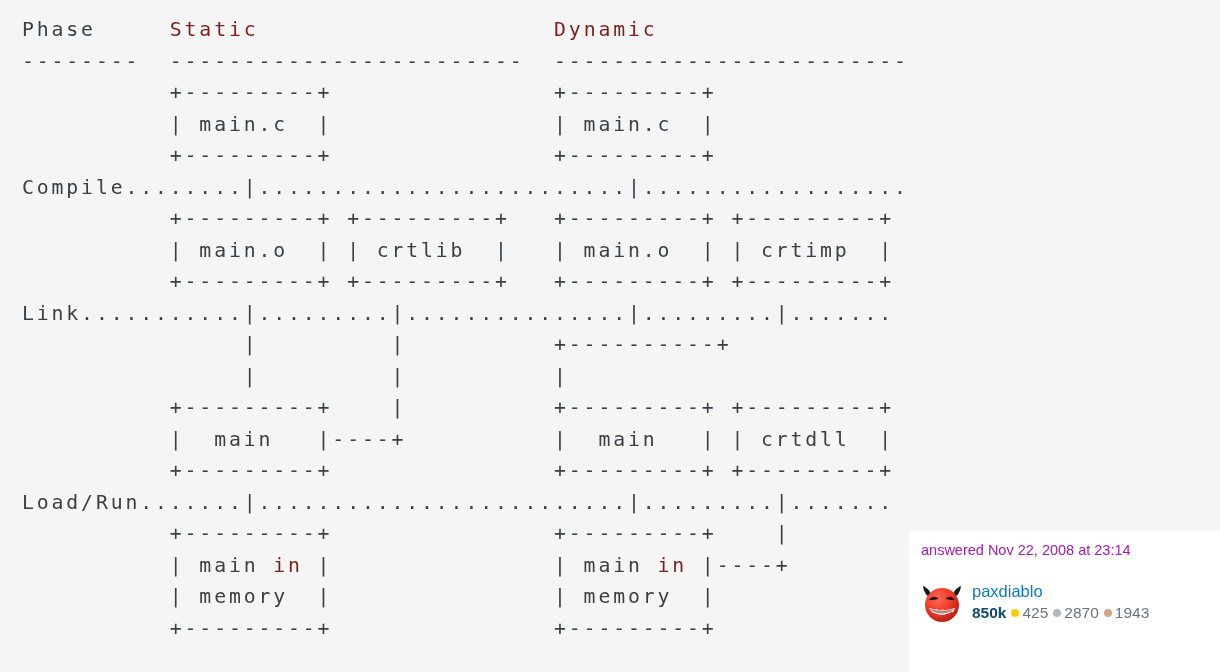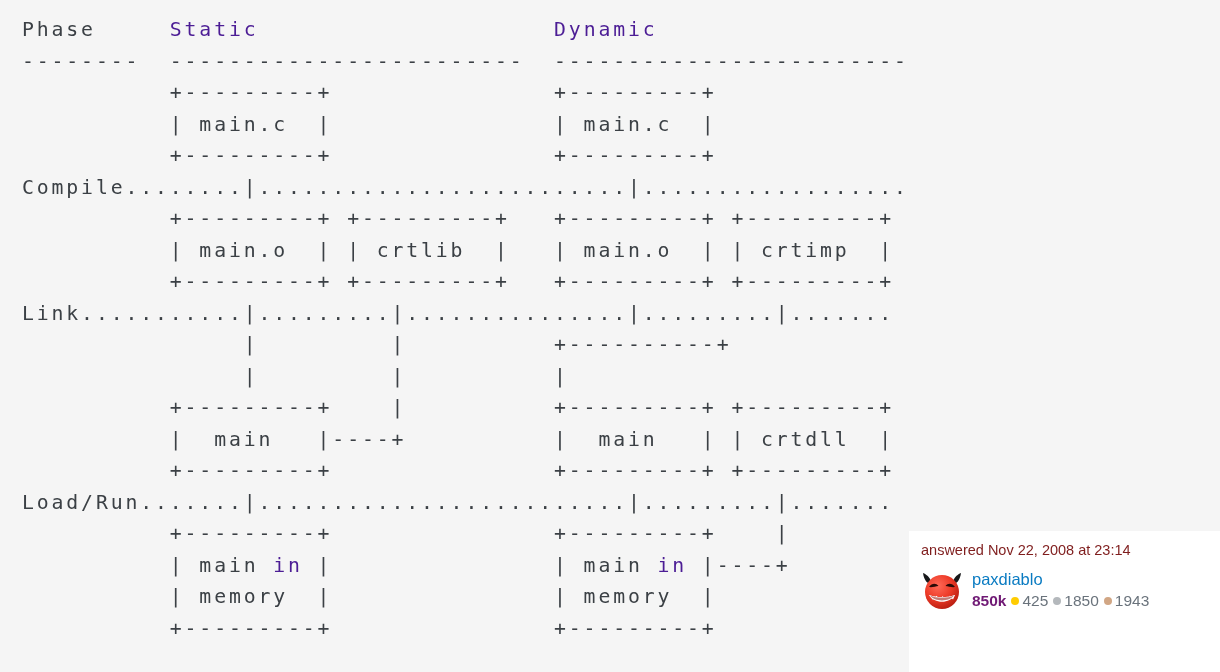--- a/index.html
+++ b/index.html
@@ -23,46 +23,46 @@
     font-size: 19.8px;
     line-height: 31.5px;
     letter-spacing: 2.87px;
     color: #3b4045;
     white-space: pre;
     margin: 0;
     tab-size: 4;
   }
 
   #ascii-art .kw {
-    color: #4c1d95;
+    color: #7f1d1d;
   }
 
   
   #attribution-card {
     position: absolute;
     left: 909px;
     top: 531px;
     width: 311px;
     height: 141px;
     background: #ffffff;
     font-family: "Liberation Sans", sans-serif;
     box-sizing: border-box;
     padding: 10px 12px 0 12px;
   }
   #attribution-card .answered-line {
-    color: #7f1d1d;
+    color: #a21caf;
     font-size: 14.5px;
     line-height: 19px;
     white-space: nowrap;
     letter-spacing: 0px;
   }
   #attribution-card .user-row {
     display: flex;
-    align-items: flex-start;
-    margin-top: 9px;
+    align-items: flex-end;
+    margin-top: 21px;
   }
   #attribution-card .avatar {
     width: 42px;
     height: 42px;
     flex: 0 0 42px;
     margin-right: 9px;
     position: relative;
   }
   #attribution-card .avatar svg { display: block; }
   #attribution-card .user-meta {
@@ -77,21 +77,21 @@
     text-decoration: none;
     margin-bottom: 1px;
   }
   #attribution-card .badges {
     font-size: 15.5px;
     line-height: 22px;
     color: #6a737c;
     display: block;
   }
   #attribution-card .rep {
-    color: #701a75;
+    color: #0c4a6e;
     font-weight: bold;
   }
   #attribution-card .dot {
     display: inline-block;
     width: 8px;
     height: 8px;
     border-radius: 50%;
     vertical-align: middle;
     position: relative;
     top: -1px;
@@ -142,16 +142,16 @@
         <circle cx="21" cy="23" r="17" fill="url(#faceGrad)"></circle>
         <path d="M8 18 C11 14, 15 14, 17.5 17 C14.5 17.5, 11 18.5, 8 18 Z" fill="#2b0b07"></path>
         <path d="M34 18 C31 14, 27 14, 24.5 17 C27.5 17.5, 31 18.5, 34 18 Z" fill="#2b0b07"></path>
         <path d="M8 26 C13 35, 29 35, 34 26 C26 29, 16 29, 8 26 Z" fill="#fdfdfd"></path>
         <path d="M8 26 L12 31 L15.5 26.8 L19 31.6 L21.5 26.9 L25 31.5 L28.5 26.7 L32 30.6 L34 26 C26 29, 16 29, 8 26 Z" fill="#fdfdfd"></path>
         <path d="M9 26.5 C14 33, 28 33, 33 26.5 C27 29.5, 15 29.5, 9 26.5 Z" fill="#8f1208" opacity="0.55"></path>
       </svg>
     </div>
     <div class="user-meta">
       <a class="username" href="#">paxdiablo</a>
-      <span class="badges"><span class="rep">850k</span><span class="dot gold"></span><span>425</span><span class="dot silver"></span><span>1850</span><span class="dot bronze"></span><span>1943</span></span>
+      <span class="badges"><span class="rep">850k</span><span class="dot gold"></span><span>425</span><span class="dot silver"></span><span>2870</span><span class="dot bronze"></span><span>1943</span></span>
     </div>
   </div>
 </div>
 
 </body></html>

